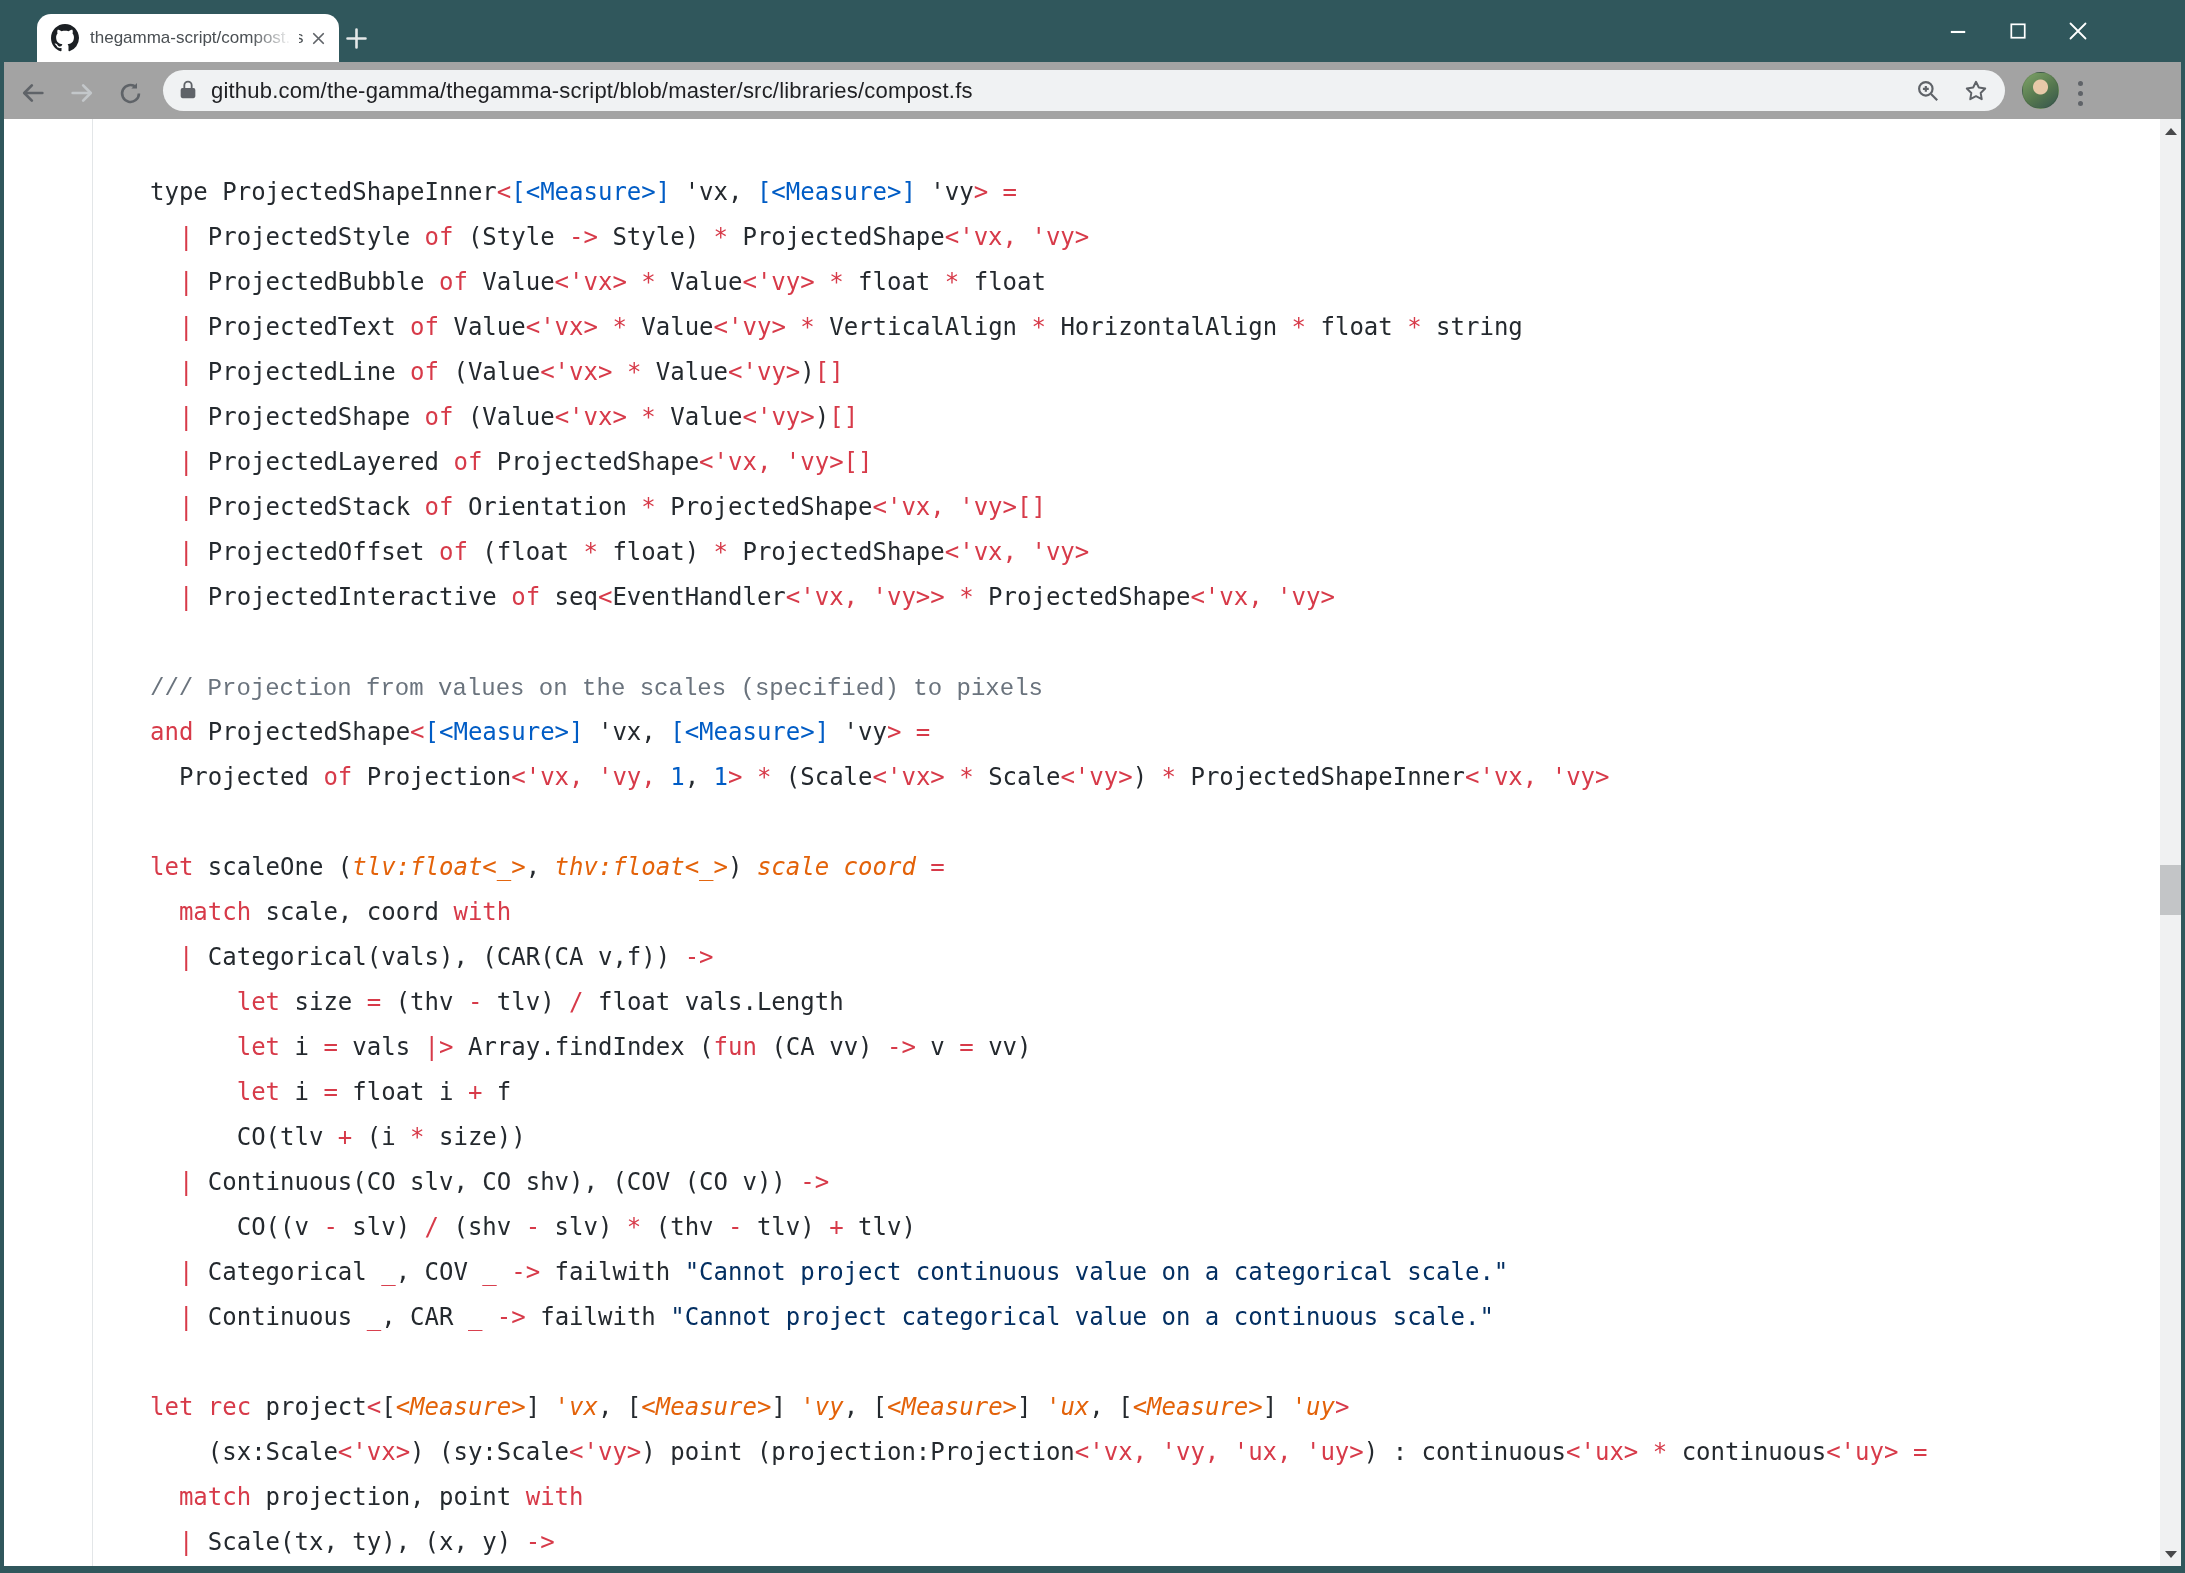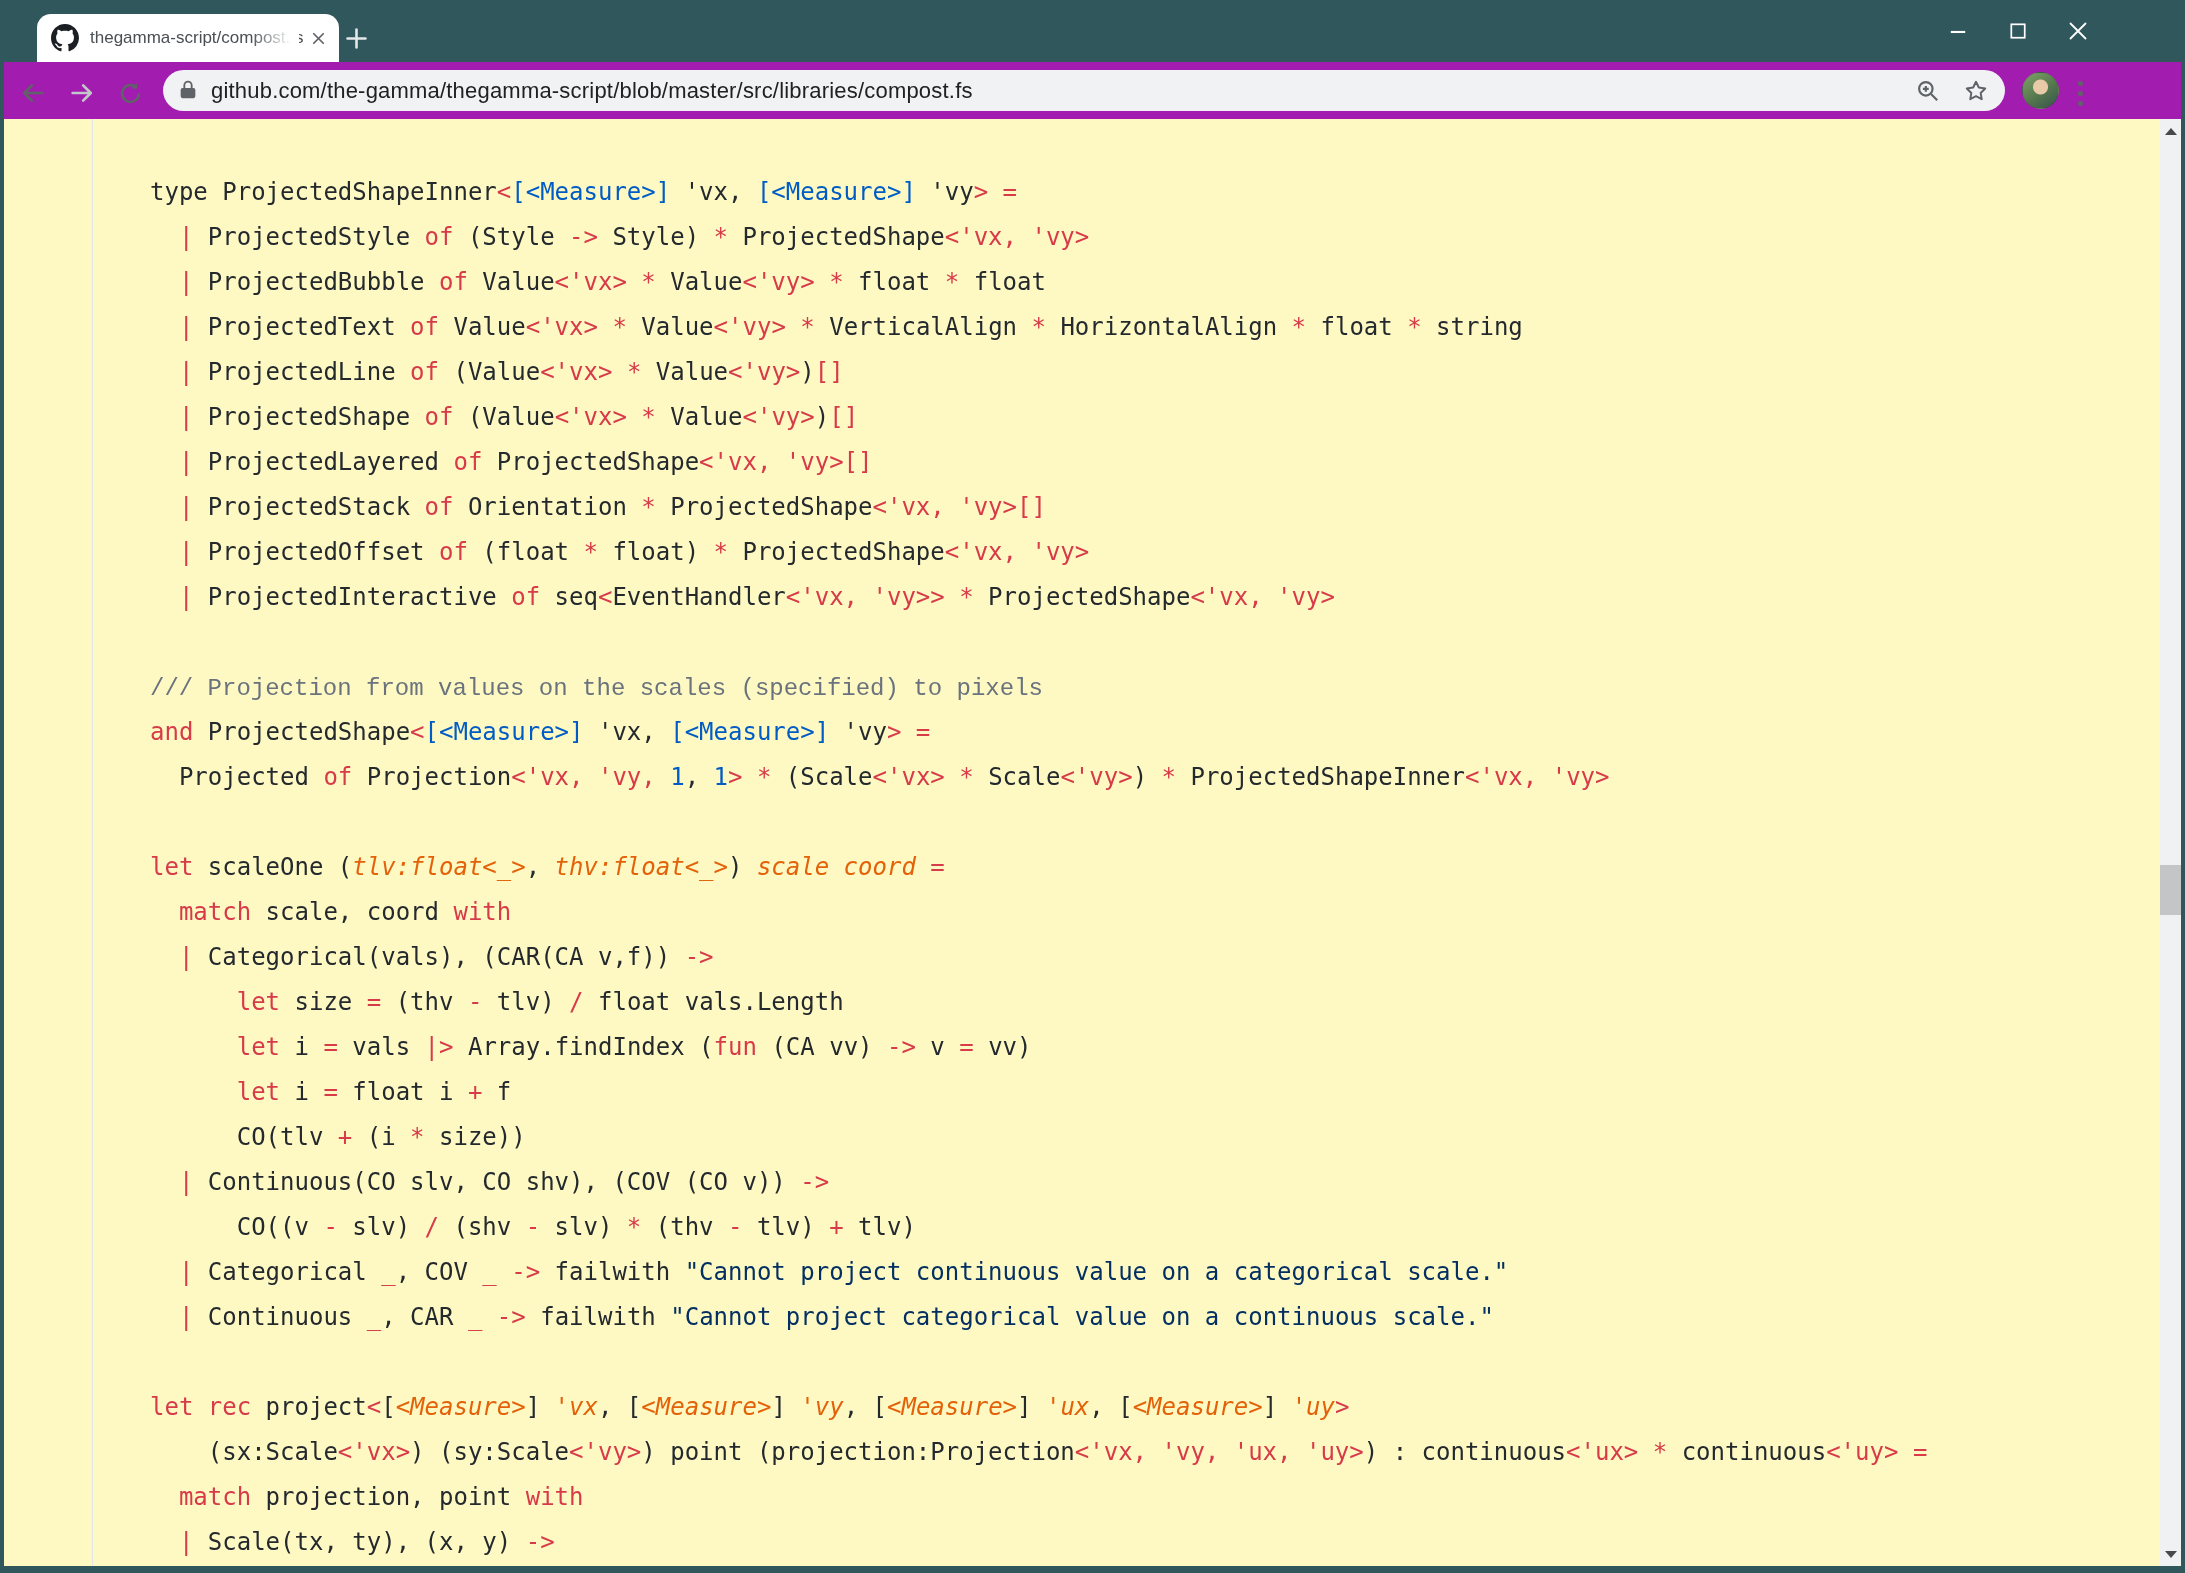--- a/index.html
+++ b/index.html
@@ -29,21 +29,21 @@
   .newtab-btn {
     position:absolute; left:338px; top:20px; width:36px; height:36px;
     display:flex; align-items:center; justify-content:center;
   }
   .win-controls { position:absolute; top:0; right:77px; height:62px; display:flex; }
   .win-btn { width:60px; height:62px; display:flex; align-items:center; justify-content:center; }
 
   
   .toolbar {
     position:absolute; left:4px; right:4px; top:62px; height:63px;
-    background:#a21caf; border-bottom:1px solid #d5d8da; box-sizing:border-box;
+    background:#a3a3a3; border-bottom:1px solid #d5d8da; box-sizing:border-box;
   }
   .nav-btn { position:absolute; top:50%; transform:translateY(-50%); width:44px; height:44px;
     display:flex; align-items:center; justify-content:center; }
   .btn-back    { left:7px; }
   .btn-forward { left:56px; }
   .btn-reload  { left:104px; }
   .omnibox {
     position:absolute; left:159px; top:8px; width:1842px; height:41px;
     background:#f0f2f3; border-radius:21px;
     display:flex; align-items:center; padding:0 16px 0 14px; box-sizing:border-box;
@@ -60,21 +60,21 @@
       linear-gradient(145deg, #7fa468 0%, #55774e 55%, #35544d 100%);
     border:1px solid rgba(0,0,0,0.08); box-sizing:border-box;
   }
   .menu-dots { position:absolute; left:2064px; top:50%; transform:translateY(-50%);
     width:24px; height:28px; display:flex; flex-direction:column; align-items:center; justify-content:center; gap:5px; }
   .menu-dots i { width:5px; height:5px; border-radius:50%; background:#5f6368; }
 
   
   .page {
     position:absolute; left:4px; right:4px; top:119px; bottom:7px;
-    background:#fef9c3; overflow:hidden;
+    background:#ffffff; overflow:hidden;
   }
   .code-border { position:absolute; left:88px; top:0; bottom:0; width:1px; background:#e3e6e8; }
   .code {
     position:absolute; left:146px; top:51px;
     font-family:"DejaVu Sans Mono", monospace;
     font-size:24px; line-height:45px; white-space:pre; color:#24292e;
   }
   .code-line { height:45px; }
   .tok-d { color:#24292e; }
   .tok-k { color:#d73a49; }

